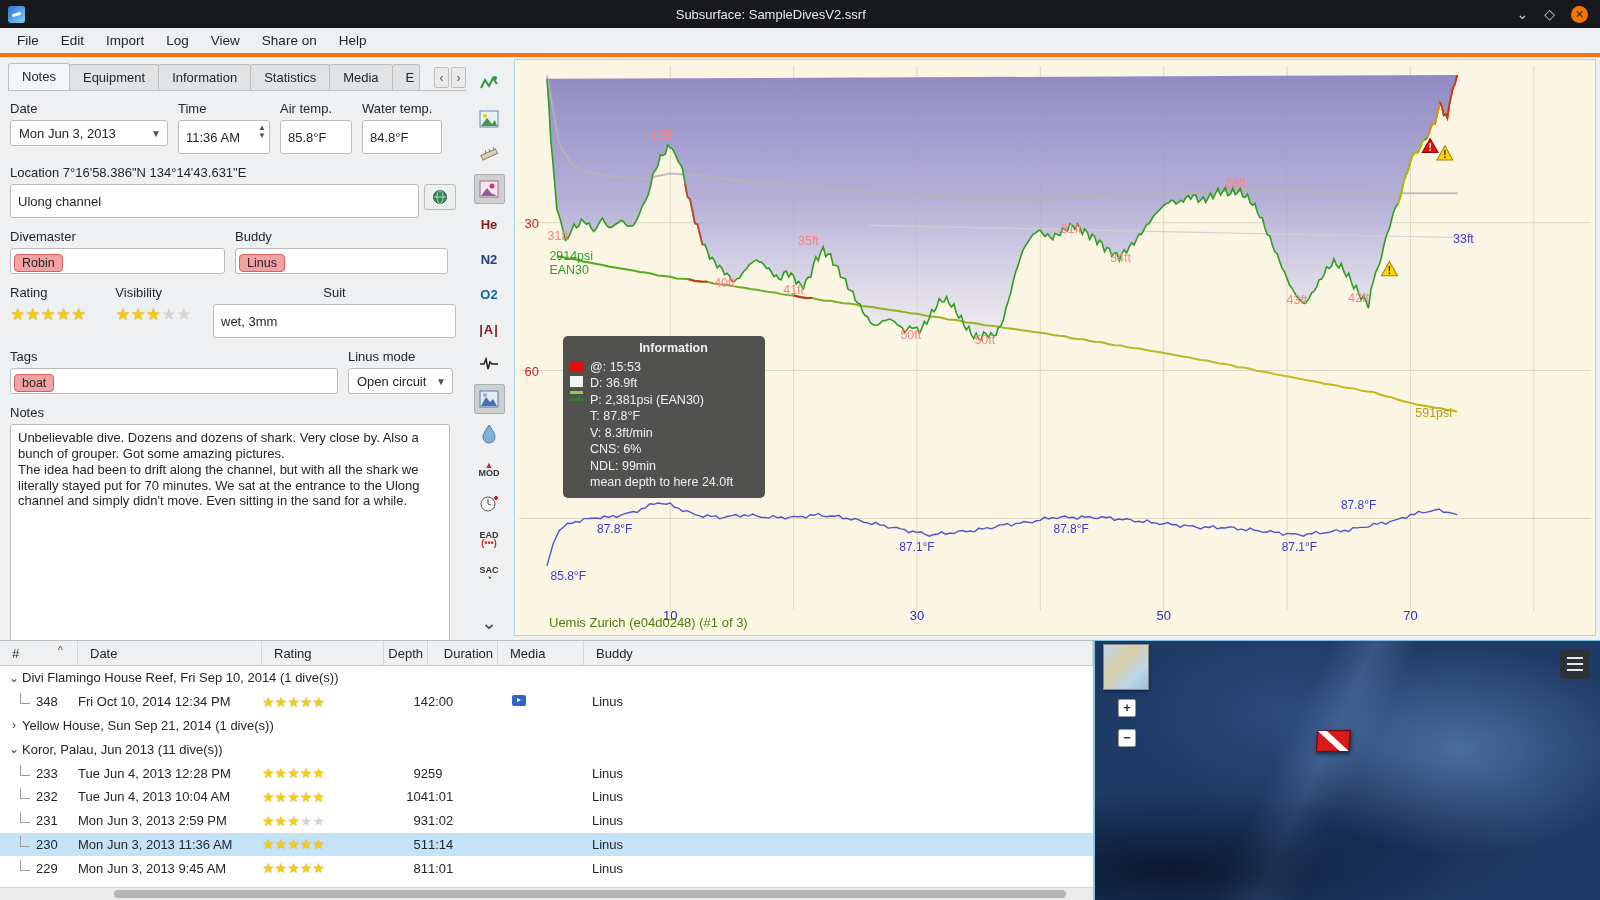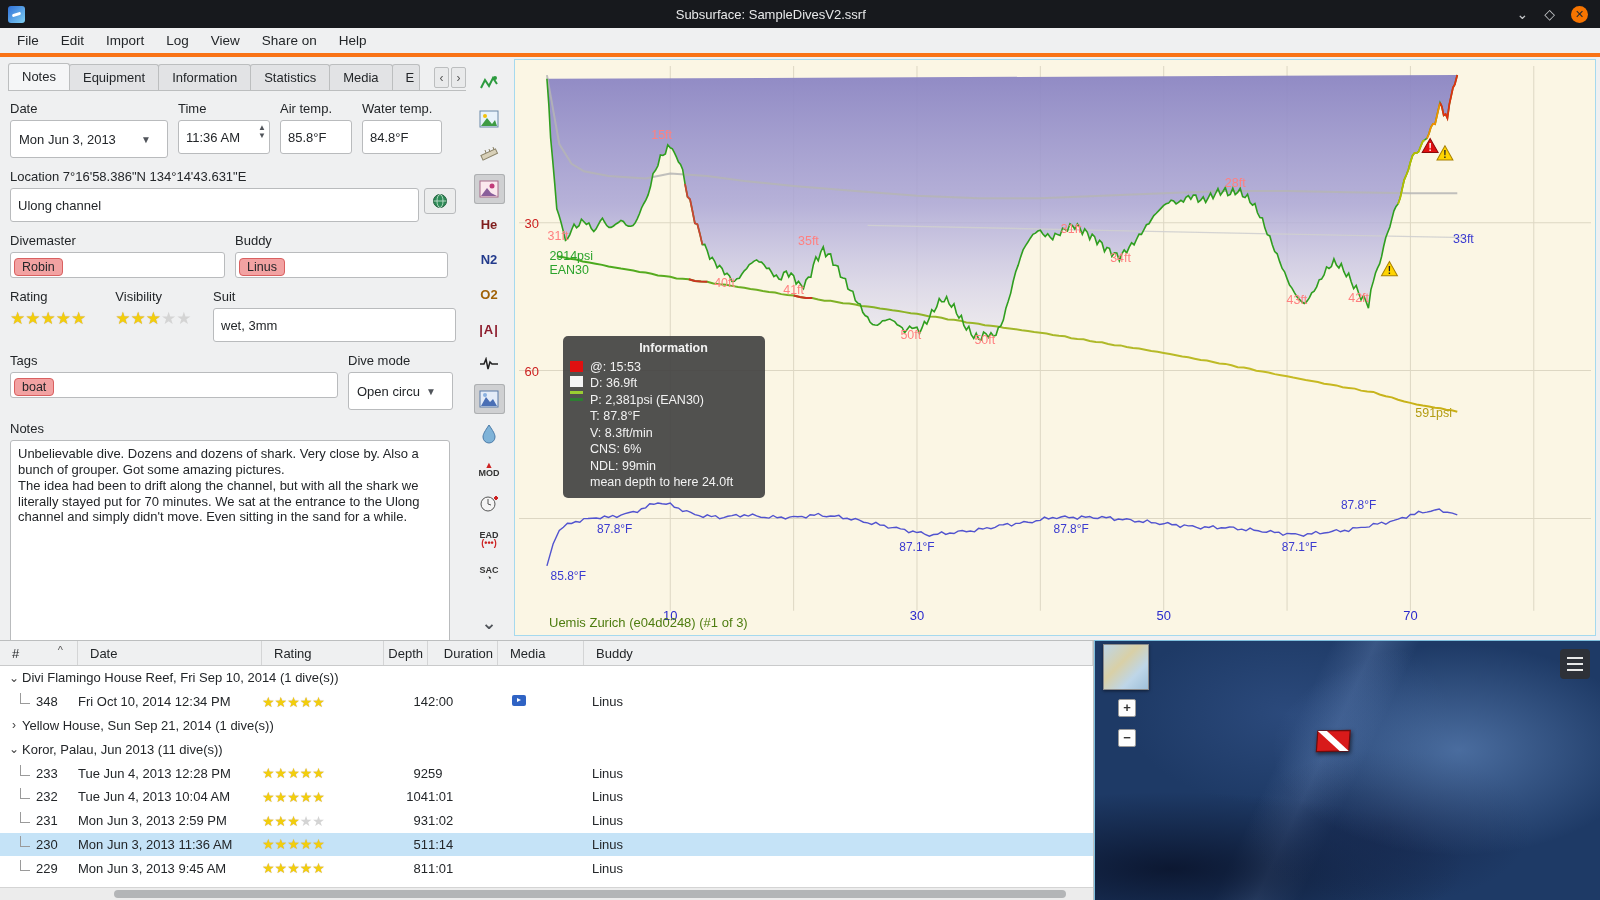--- a/index.html
+++ b/index.html
@@ -44,21 +44,21 @@
     display:flex; align-items:center; justify-content:center; font-size:12px; color:#555; }
 
   .form { padding:10px 10px 0 2px; }
   .frow { display:flex; gap:10px; margin-bottom:11px; }
   .fgroup { display:flex; flex-direction:column; }
   .flabel { margin-bottom:4px; font-size:13px; }
   input[type=text], .combo, textarea {
     background:#fff; border:1px solid #b9bbbd; border-radius:3px; font-size:13px;
     font-family:"Liberation Sans","DejaVu Sans",sans-serif; color:#232629; }
   input[type=text]{ height:26px; padding:16px 7px; }
-  .combo { height:38px; display:flex; align-items:center; padding:0 16px 0 8px; }
+  .combo { height:26px; display:flex; align-items:center; padding:0 6px 0 8px; }
   .combo .ctext { flex:1; white-space:nowrap; overflow:hidden; }
   .combo .arrow { color:#50545a; font-size:10px; margin-left:6px; }
   .spin { position:relative; }
   .spin input { width:100%; padding-right:20px; }
   .spin .spinners { position:absolute; right:4px; top:4px; display:flex; flex-direction:column; line-height:8px;
     font-size:8px; color:#50545a; }
   .globe-btn { width:32px; height:26px; margin-left:5px; border:1px solid #b9bbbd; border-radius:3px;
     background:#eceded; display:flex; align-items:center; justify-content:center; }
   .chip { display:inline-block; background:#f2a2a2; border:1px solid #d96060; border-radius:4px;
     padding:0 7px; height:18px; line-height:17px; font-size:12.5px; margin:3px 0 0 3px; }
@@ -68,21 +68,21 @@
   .star.off { color:#d4d4d4; }
   textarea.notes { width:440px; height:224px; padding:5px 7px; line-height:1.22; resize:none; }
 
   
   .tool-col { width:46px; display:flex; flex-direction:column; align-items:center; padding-top:12px; gap:5px; }
   .tool-btn { width:31px; height:30px; border-radius:3px; display:flex; align-items:center; justify-content:center;
     font-size:11px; font-weight:bold; }
   .tool-btn.toggled { background:#cfd0d2; box-shadow:inset 0 0 0 1px #aeb0b2; }
   .t-he { color:#7f1d1d; font-size:13px; }
   .t-n2 { color:#223a8c; font-size:13px; }
-  .t-o2 { color:#a16207; font-size:13px; }
+  .t-o2 { color:#0369a1; font-size:13px; }
   .t-tank { color:#8c1a2b; font-size:13px; letter-spacing:1px; }
   .t-mod, .t-ead, .t-sac { font-size:9px; color:#333; flex-direction:column; line-height:8px; }
   .t-red { color:#cc2222; font-size:9px; }
   .collapse-btn { margin-top:14px; font-size:18px; color:#50545a; }
 
   
   .profile-wrap { flex:1; margin:2px 4px 4px 2px; background:#fbf6e4; border:1px solid #a5d9ee; position:relative; }
   .profile-wrap svg { position:absolute; inset:0; width:100%; height:100%; }
   .info-box { position:absolute; left:48px; top:276px; width:202px; background:rgba(66,66,66,0.92);
     color:#f2f2f2; border-radius:5px; padding:4px 8px 7px 27px; font-size:12.5px; line-height:16.5px; z-index:5; }
@@ -244,35 +244,35 @@
 
         <div class="frow">
           <div class="fgroup" style="width:100px;">
             <span class="flabel">Rating</span>
             <span class="stars"><span class="star on">★</span><span class="star on">★</span><span class="star on">★</span><span class="star on">★</span><span class="star on">★</span></span>
           </div>
           <div class="fgroup" style="width:92px;">
             <span class="flabel">Visibility</span>
             <span class="stars"><span class="star on">★</span><span class="star on">★</span><span class="star on">★</span><span class="star off">★</span><span class="star off">★</span></span>
           </div>
-          <div class="fgroup" style="flex:1;">
+          <div class="fgroup" style="flex:1;align-items:center;">
             <span class="flabel">Suit</span>
             <input type="text" readonly="" style="width: 243px;" value="wet, 3mm">
           </div>
         </div>
 
         <div class="frow">
           <div class="fgroup" style="width:328px;">
             <span class="flabel">Tags</span>
             <div class="combo chip-field">
               <span class="chip">boat</span>
             </div>
           </div>
           <div class="fgroup" style="width:105px;">
-            <span class="flabel">Dive mode</span>
+            <span class="flabel">Linus mode</span>
             <div class="combo">
               <span class="ctext">Open circuit</span>
                 <span class="arrow">▼</span>
             </div>
           </div>
         </div>
 
         <div class="fgroup">
           <span class="flabel">Notes</span>
           <textarea class="notes" readonly="" style="">Unbelievable dive. Dozens and dozens of shark. Very close by. Also a bunch of grouper. Got some amazing pictures.

